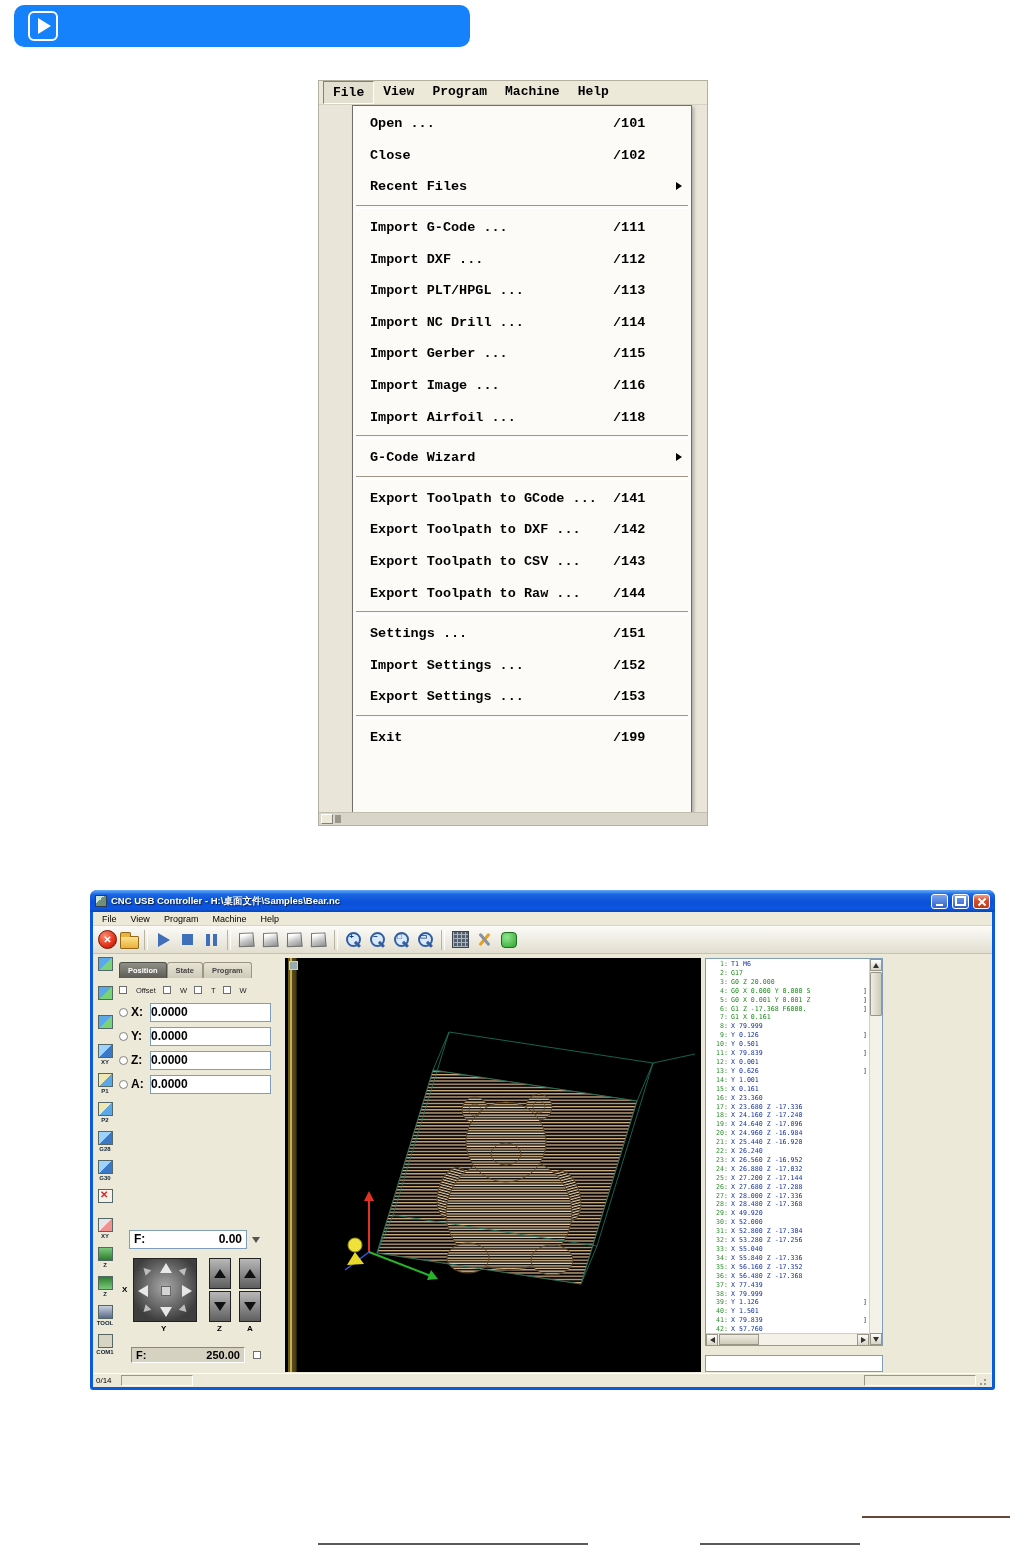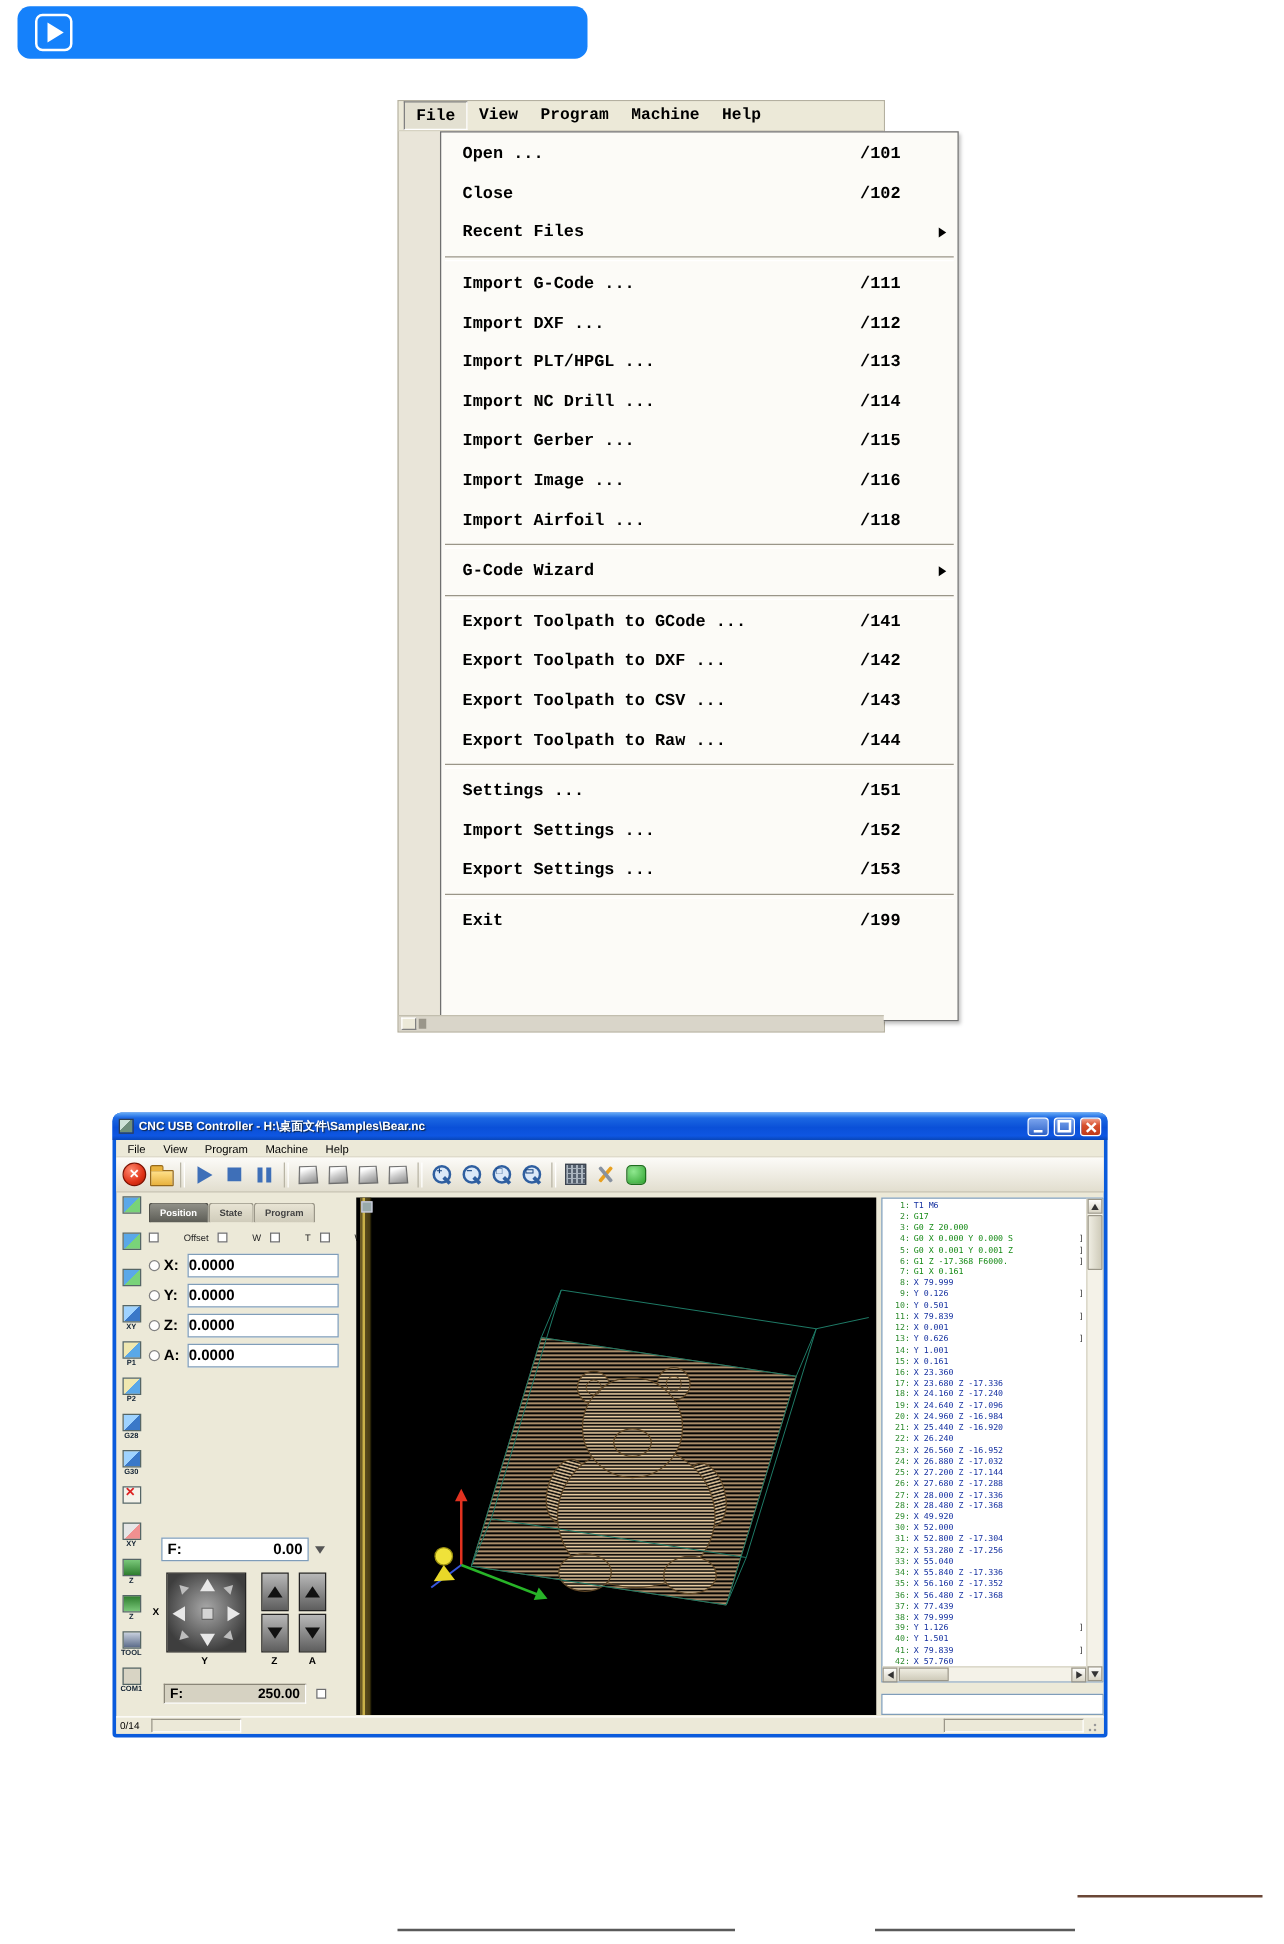--- a/index.html
+++ b/index.html
@@ -9,34 +9,34 @@
   
   .banner{position:absolute;left:14px;top:5px;width:456px;height:42px;border-radius:10px;background:#1581fb;display:flex;align-items:center;padding-left:14px;}
   .playbox{width:30px;height:30px;border:2px solid #fff;border-radius:6px;background:#1581fb;display:flex;align-items:center;justify-content:center;}
   .playtri{width:0;height:0;border-left:13px solid #fff;border-top:8px solid transparent;border-bottom:8px solid transparent;margin-left:3px;}
 
   
   .shot1{position:absolute;left:318px;top:80px;width:390px;height:746px;background:#E9E5D9;border:1px solid #B4B0A0;font-family:"Liberation Mono",monospace;}
   .s1-menubar{height:24px;display:flex;align-items:stretch;padding-left:4px;background:#ECE9D8;border-bottom:1px solid #D6D2C2;}
   .s1-menu{font:700 13px/22px "Liberation Mono",monospace;padding:0 9px;color:#000;}
   .s1-menu.active{border:1px solid;border-color:#808080 #fff #fff #808080;background:#E3E0D1;}
-  .s1-dropdown{position:absolute;left:33px;top:24px;width:415px;height:712px;background:#FCFBF7;border:1px solid #6f6f6f;box-shadow:2px 2px 3px rgba(0,0,0,.25);}
+  .s1-dropdown{position:absolute;left:33px;top:24px;width:340px;height:712px;background:#FCFBF7;border:1px solid #6f6f6f;box-shadow:2px 2px 3px rgba(0,0,0,.25);}
   .s1-dropdown ul{list-style:none;padding:2px 0;}
   .s1-item{position:relative;height:31.6px;display:flex;align-items:center;padding:0 26px 0 17px;font:700 13.5px "Liberation Mono",monospace;color:#000;}
   .s1-item .lbl{flex:1;white-space:nowrap;}
   .s1-item .sc{width:52px;white-space:nowrap;}
   .s1-item .arrow{position:absolute;right:9px;top:50%;margin-top:-4.5px;width:0;height:0;border-left:6px solid #000;border-top:4.5px solid transparent;border-bottom:4.5px solid transparent;}
   .s1-item.separator{height:9px;padding:0 3px;}
   .s1-item.separator::before{content:"";flex:1;height:2px;border-top:1px solid #9a9689;border-bottom:1px solid #fff;}
   .s1-bottom{position:absolute;left:0;bottom:0;height:13px;width:100%;background:#D9D5C9;border-top:1px solid #c2beae;display:flex;align-items:center;padding-left:2px;gap:2px;}
   .s1-box{width:12px;height:10px;background:#ECE9D8;border:1px solid;border-color:#fff #808080 #808080 #fff;}
   .s1-dark{width:6px;height:8px;background:#9a968a;}
 
   
-  .shot2{position:absolute;left:90px;top:890px;width:796px;height:500px;border:3px solid #0A5BDC;border-radius:7px 7px 3px 3px;background:#ECE9D8;font-family:"Liberation Sans",sans-serif;}
+  .shot2{position:absolute;left:90px;top:890px;width:905px;height:500px;border:3px solid #0A5BDC;border-radius:7px 7px 3px 3px;background:#ECE9D8;font-family:"Liberation Sans",sans-serif;}
   .titlebar{position:absolute;left:-3px;top:-3px;right:-3px;height:22px;border-radius:7px 7px 0 0;background:linear-gradient(180deg,#66ABF7 0%,#1B67E2 20%,#0A50D8 55%,#0E56E2 85%,#0846B8 100%);display:flex;align-items:center;padding:0 5px;gap:4px;}
   .appicon{width:12px;height:12px;background:linear-gradient(135deg,#cfe4d8 0 40%,#6f8f7a 40% 100%);border:1px solid #2c3c55;flex:none;}
   .title{flex:1;color:#fff;font:700 9.5px "Liberation Sans",sans-serif;text-shadow:1px 1px 1px #123;white-space:nowrap;overflow:hidden;}
   .winbtn{width:17px;height:15px;border-radius:3px;border:1px solid #fff;display:flex;align-items:center;justify-content:center;background:linear-gradient(#7AA4EE,#2E62C8);flex:none;position:relative;}
   .winbtn.close{background:linear-gradient(#F2A08A,#D8502E 40%,#C03A18);}
   .winbtn.min::before{content:"";width:7px;height:2px;background:#fff;margin-top:7px;}
   .winbtn.max::before{content:"";width:7px;height:6px;border:2px solid #fff;border-top-width:2px;}
   .winbtn.close::before,.winbtn.close::after{content:"";position:absolute;left:3px;top:6.5px;width:10px;height:2px;background:#fff;transform:rotate(45deg);}
   .winbtn.close::after{transform:rotate(-45deg);}
 
@@ -77,21 +77,21 @@
   .sb-com::before{background:#d8d4c4;}
   .sb-p::before{background:linear-gradient(135deg,#f0e8b0 0 50%,#5AA8E8 50% 100%);}
   .sb-g::before{background:linear-gradient(135deg,#9fd3ff 0 50%,#3a78c8 50% 100%);}
 
   
   .panel{position:absolute;left:26px;top:69px;width:152px;height:406px;font-family:"Liberation Sans",sans-serif;}
   .tabs{position:absolute;left:0;top:0;height:16px;display:flex;}
   .tab{font:700 7.5px/15px "Liberation Sans",sans-serif;padding:0 8px;background:linear-gradient(#E8E4D4,#CFCBBA);border:1px solid #9a9688;border-bottom:none;border-radius:3px 3px 0 0;color:#444;}
   .tab.active{background:linear-gradient(#909088,#5C5C55);color:#fff;border-color:#50504a;}
   .offsetrow{position:absolute;left:0;top:22px;height:12px;display:flex;align-items:center;font:400 7.5px "Liberation Sans",sans-serif;color:#222;}
-  .pair{display:flex;align-items:center;gap:20px;margin-right:7px;}
+  .pair{display:flex;align-items:center;gap:9px;margin-right:7px;}
   .cb{width:8px;height:8px;background:#fff;border:1px solid #6f6f6f;flex:none;}
   .axes{position:absolute;left:0;top:40px;width:100%;display:flex;flex-direction:column;gap:4px;}
   .axisrow{display:flex;align-items:center;height:20px;gap:3px;}
   .radio{width:9px;height:9px;border-radius:50%;border:1px solid #808080;background:#fff;flex:none;}
   .axlabel{font:700 12px "Liberation Sans",sans-serif;width:16px;}
   .axval{flex:1;height:19px;background:#fff;border:1px solid #7F9DB9;font:700 12px/17px "Liberation Sans",sans-serif;text-align:left;padding-right:7px;}
   .feedrow{position:absolute;left:10px;top:268px;width:140px;height:19px;display:flex;align-items:center;}
   .feedbox{width:118px;height:19px;background:#fff;border:1px solid #7F9DB9;display:flex;font:700 12px/17px "Liberation Sans",sans-serif;padding:0 4px;}
   .feedbox .fv{margin-left:auto;}
   .fdarrow{width:0;height:0;border-top:6px solid #555;border-left:4.5px solid transparent;border-right:4.5px solid transparent;margin-left:5px;}

